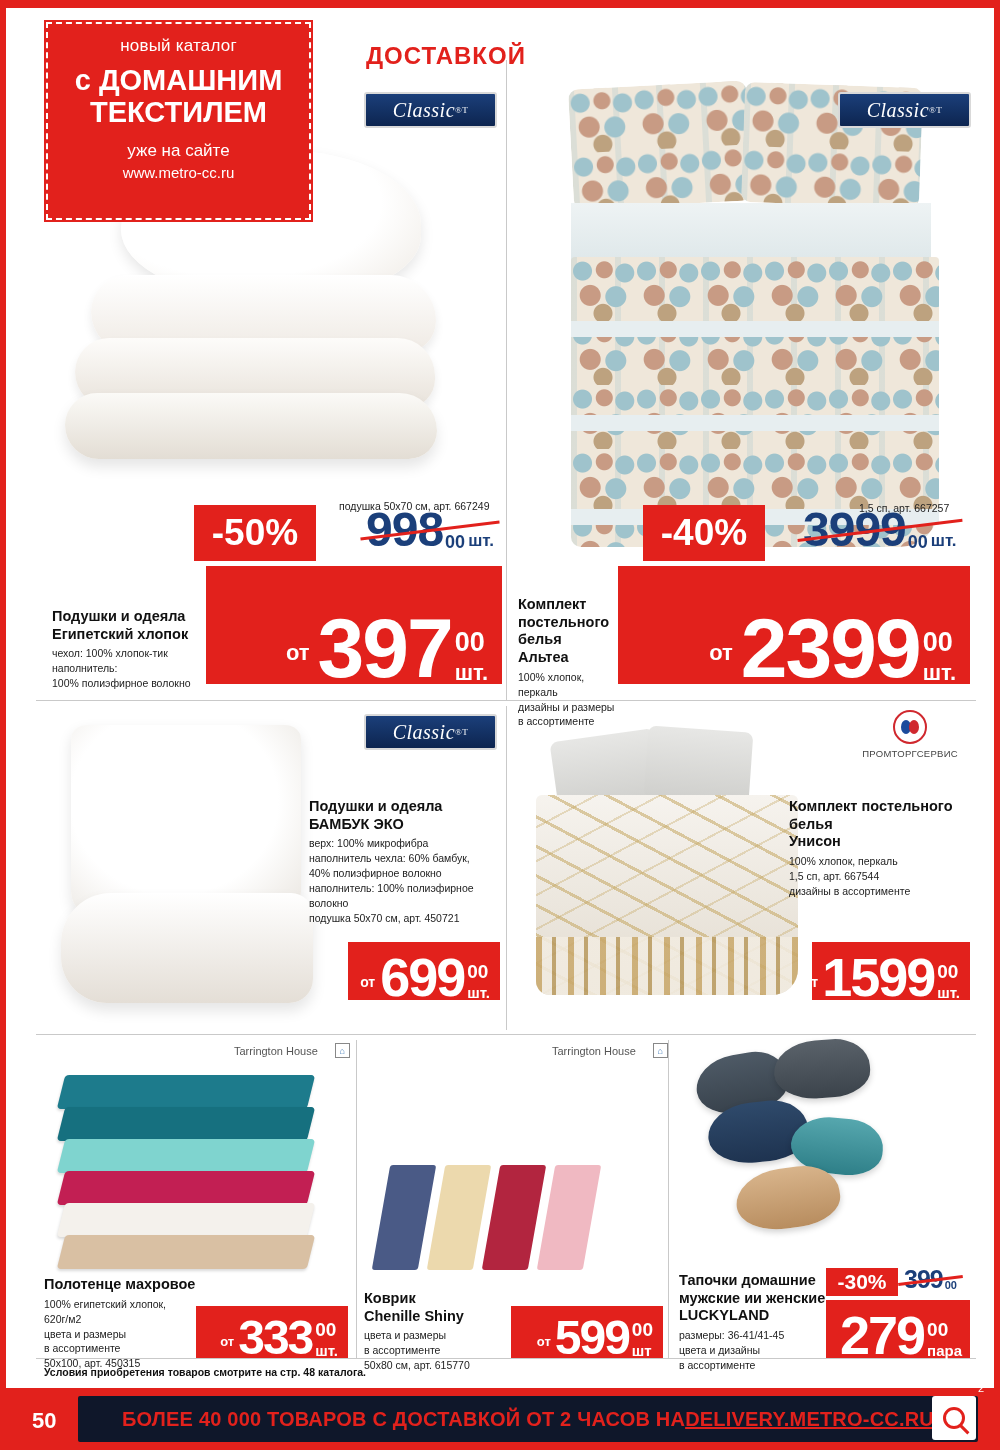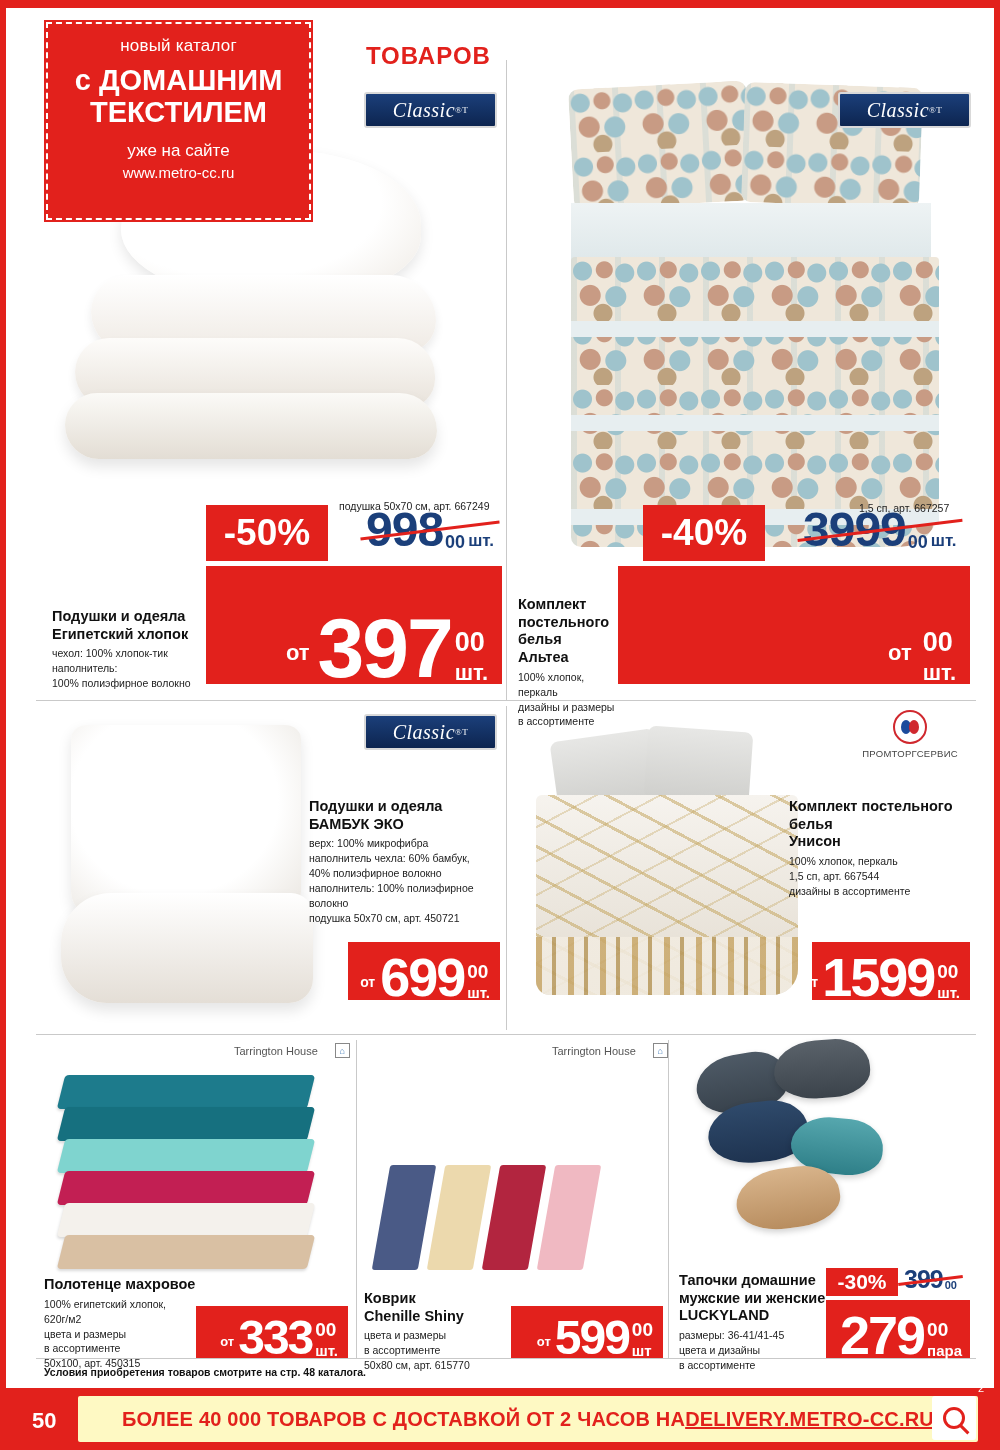--- a/index.html
+++ b/index.html
@@ -269,21 +269,21 @@
   .cond {
     position: absolute; left: 38px; top: 1366px;
     font-size: 10.5px; font-weight: bold; color: #111;
   }
   .footer-bar {
     position: absolute; left: 0; bottom: 0; width: 1000px; height: 62px;
     background: #e2211c;
   }
   .footer-white {
     position: absolute; left: 72px; top: 8px; width: 900px; height: 46px;
-    background: #fef9c3; border-radius: 2px;
+    background: #0f172a; border-radius: 2px;
     display: flex; align-items: center; justify-content: center;
     color: #e2211c; font-size: 20px; font-weight: bold; letter-spacing: .2px;
   }
   .footer-white u { text-decoration: underline; }
   .page-num {
     position: absolute; left: 26px; bottom: 16px; color: #fff;
     font-size: 22px; font-weight: bold;
   }
   .qr {
     position: absolute; right: 30px; bottom: 10px; width: 44px; height: 44px;
@@ -306,21 +306,21 @@
 <div class="page">
   <div class="top-red-bar"></div>
 
   <div class="coupon">
     <div class="l1">новый каталог</div>
     <div class="l2">с ДОМАШНИМ<br>ТЕКСТИЛЕМ</div>
     <div class="l3">уже на сайте</div>
     <div class="l4">www.metro-cc.ru</div>
   </div>
 
-  <div class="section-title">ТОВАРОВ</div>
+  <div class="section-title">ДОСТАВКОЙ</div>
 
   <div class="hr" style="left:30px; top:700px; width:940px;"></div>
   <div class="hr" style="left:30px; top:1034px; width:940px;"></div>
   <div class="hr" style="left:30px; top:1358px; width:940px;"></div>
   <div class="vr" style="left:500px; top:60px; height:640px;"></div>
   <div class="vr" style="left:500px; top:706px; height:324px;"></div>
   <div class="vr" style="left:350px; top:1040px; height:318px;"></div>
   <div class="vr" style="left:662px; top:1040px; height:318px;"></div>
 
   <div class="classic-badge" style="left:358px; top:92px;">
@@ -367,21 +367,21 @@
     <div class="band" style="top:424px;"></div>
   </div>
 
   <div class="artnote" style="left:333px; top:500px;">подушка 50х70 см, арт. 667249</div>
   <div class="oldprice" style="left:360px; top:508px;">
     <span class="n">998</span>
     <span class="cc">00</span>
     <span class="uu">шт.</span>
     <span class="strike"></span>
   </div>
-  <div class="discount" style="left:200px; top:505px; width:122px; height:56px;">-50%</div>
+  <div class="discount" style="left:188px; top:505px; width:122px; height:56px;">-50%</div>
   <div class="pricebox" style="left:200px; top:566px; width:296px; height:118px;">
     <div class="price-main">
       <span class="ot">от</span>
       <span class="big-num">397</span>
       <span class="cents">
         <span class="c">00</span>
         <span class="u">шт.</span>
       </span>
     </div>
   </div>
@@ -397,20 +397,21 @@
   <div class="oldprice" style="left:797px; top:508px;">
     <span class="n">3999</span>
     <span class="cc">00</span>
     <span class="uu">шт.</span>
     <span class="strike"></span>
   </div>
   <div class="discount" style="left:637px; top:505px; width:122px; height:56px;">-40%</div>
   <div class="pricebox" style="left:612px; top:566px; width:352px; height:118px;">
     <div class="price-main">
       <span class="ot">от</span>
+      <span class="big-num">2399</span>
       <span class="cents">
         <span class="c">00</span>
         <span class="u">шт.</span>
       </span>
     </div>
   </div>
   <div class="desc" style="left:512px; top:596px; width:100px;">
     <div class="title">
       <span>Комплект</span><br>
       <span>постельного белья</span><br>

